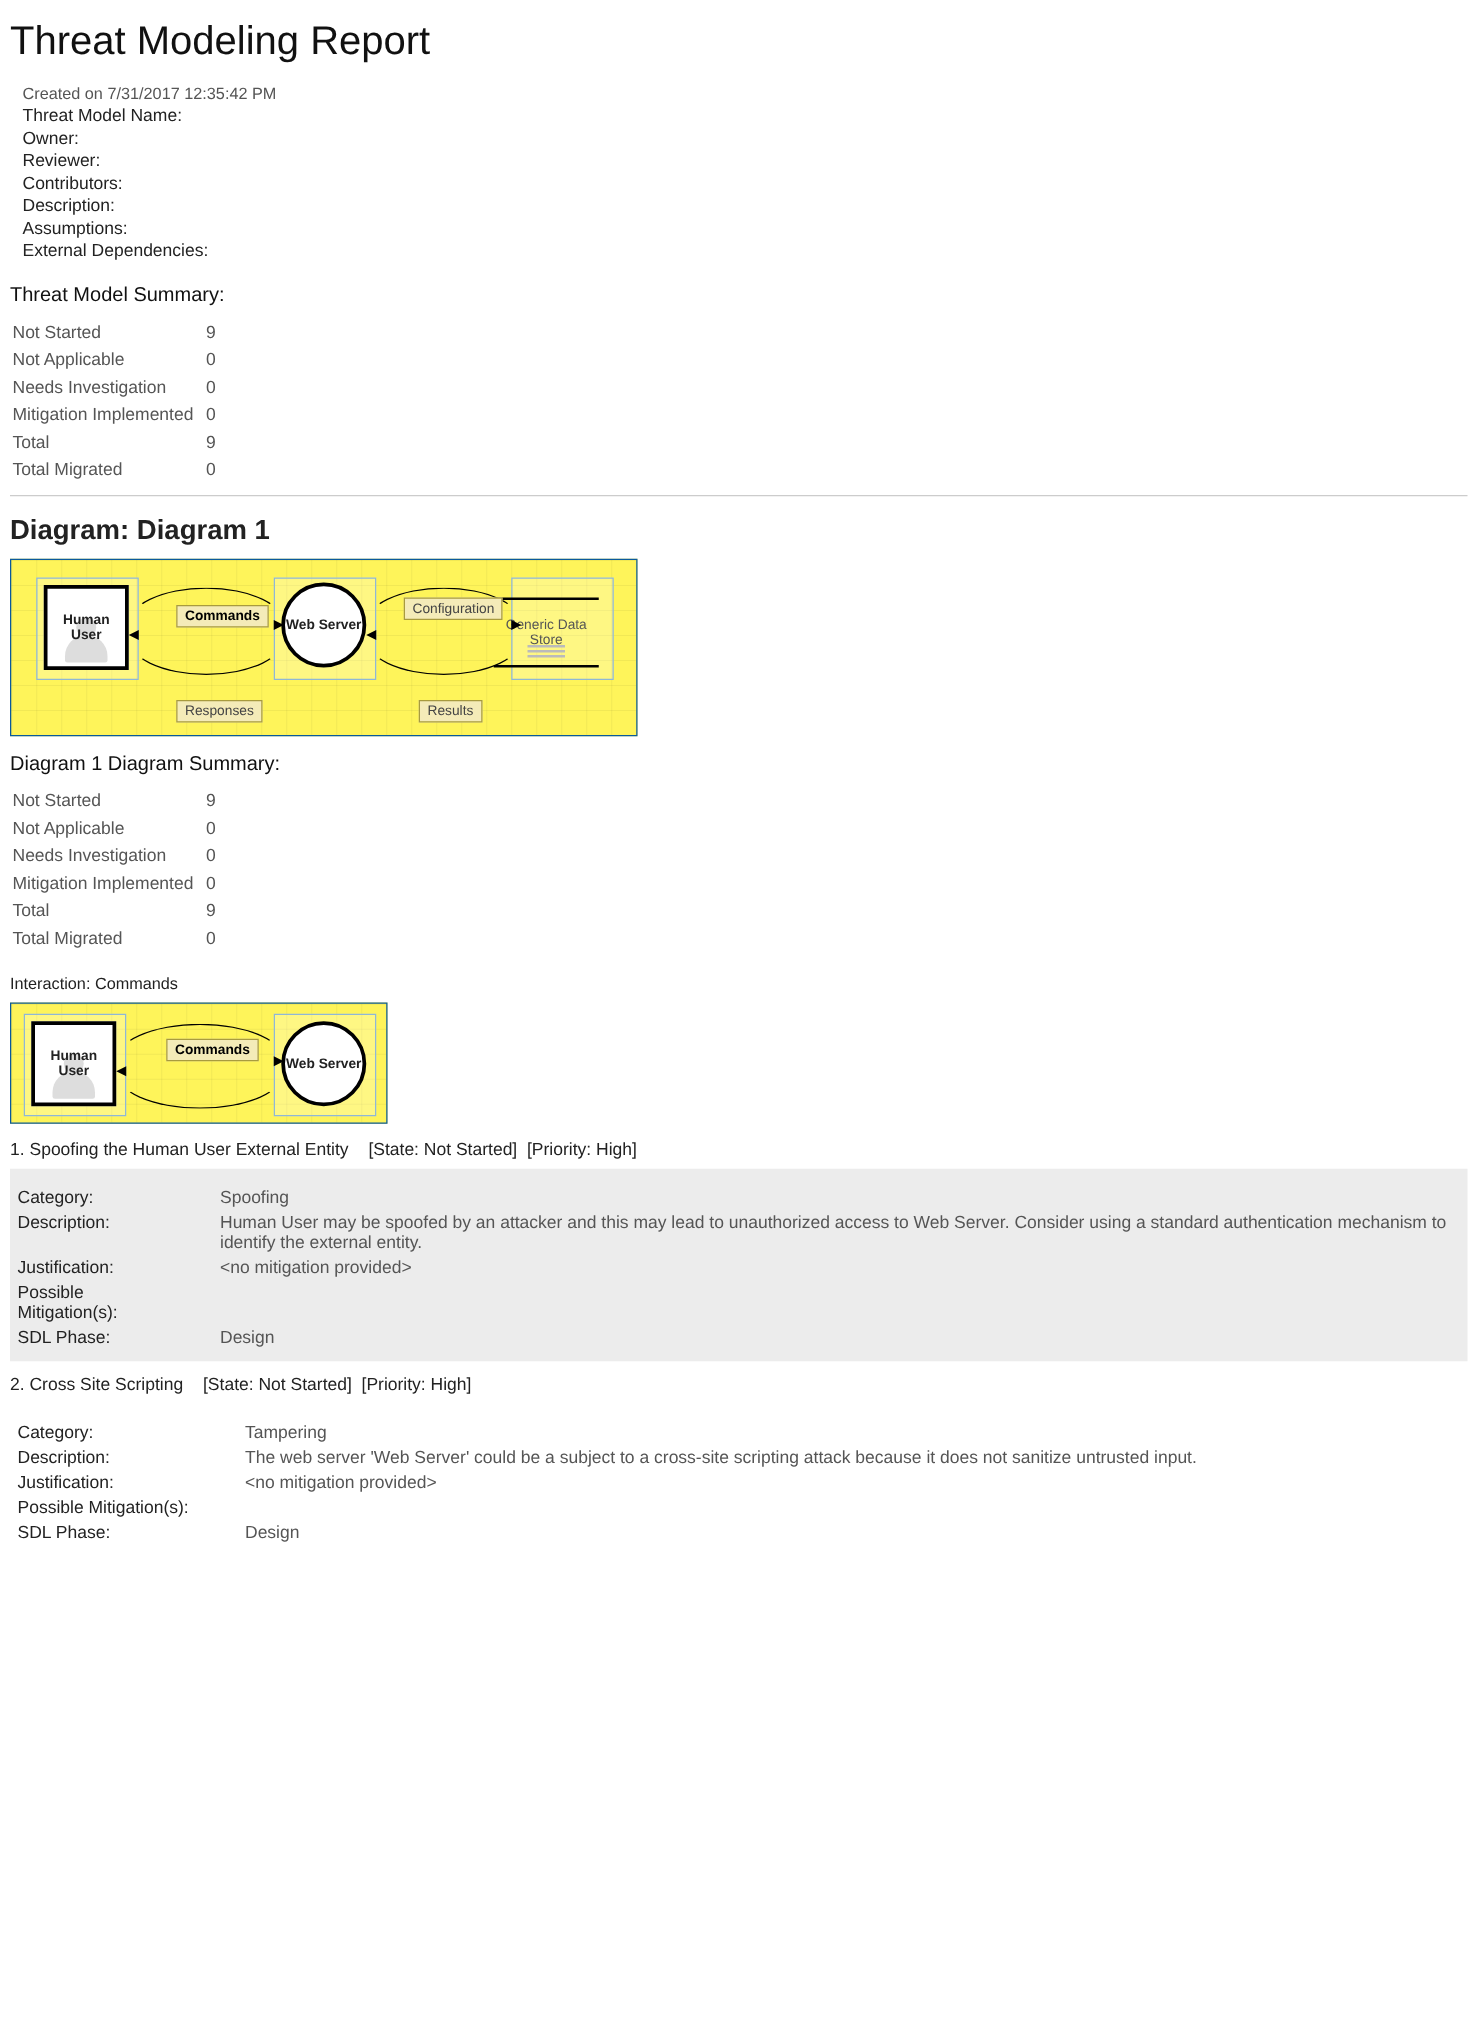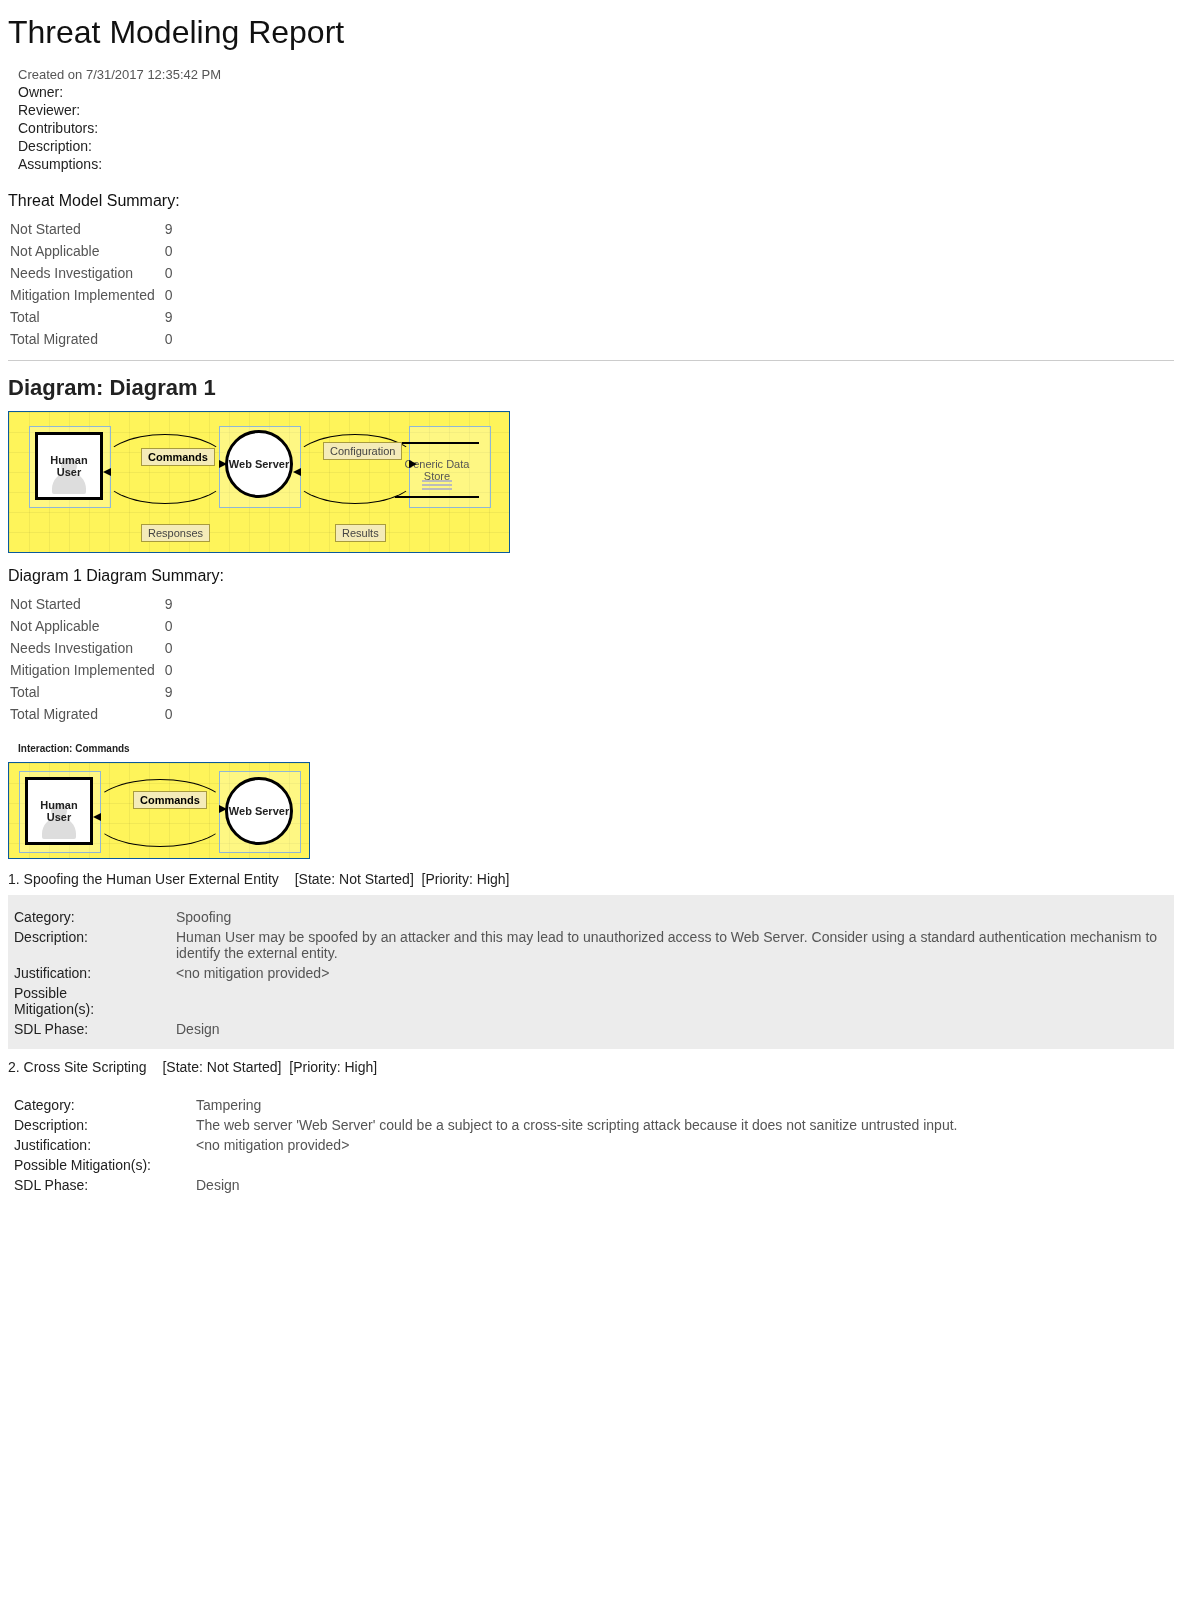--- a/index.html
+++ b/index.html
@@ -147,23 +147,23 @@
     width: 16px; height: 16px; border-radius: 50%;
     background: #ddd;
   }
   .store-lines {
     position: absolute;
     bottom: 4px; left: 50%; transform: translateX(-50%);
     width: 30px;
   }
   .store-lines span { display:block; height:2px; background:#bbb; margin:2px 0;}
   h3.interaction {
-    font-size: 10px;
-    font-weight: 700;
-    margin: 18px 0 8px 10px;
+    font-size: 13px;
+    font-weight: 400;
+    margin: 18px 0 8px 0;
   }
   .threat-head {
     font-size: 14px;
     margin: 10px 0 8px 0;
   }
   .threat-head .tags { margin-left: 12px; }
   .threat-block {
     padding: 10px 6px 8px 6px;
     font-size: 14px;
   }
@@ -172,25 +172,27 @@
   .threat-row .lab { width: 130px; flex-shrink:0; color:#222; }
   .threat-block.t2 .threat-row .lab { width: 150px; }
   .threat-row .val { color: #555; flex: 1; }
 </style>
 </head>
 <body>
 
 <h1 class="title">Threat Modeling Report</h1>
 <div class="created">Created on 7/31/2017 12:35:42 PM</div>
 <div class="meta-list">
+  <div>Threat Model Name:</div>
   <div>Owner:</div>
   <div>Reviewer:</div>
   <div>Contributors:</div>
   <div>Description:</div>
   <div>Assumptions:</div>
+  <div>External Dependencies:</div>
 </div>
 
 <h2 class="subhead">Threat Model Summary:</h2>
 <table class="summary">
   <tbody>
       <tr>
         <td>Not Started</td>
         <td class="val">9</td>
       </tr>
   <tr>

